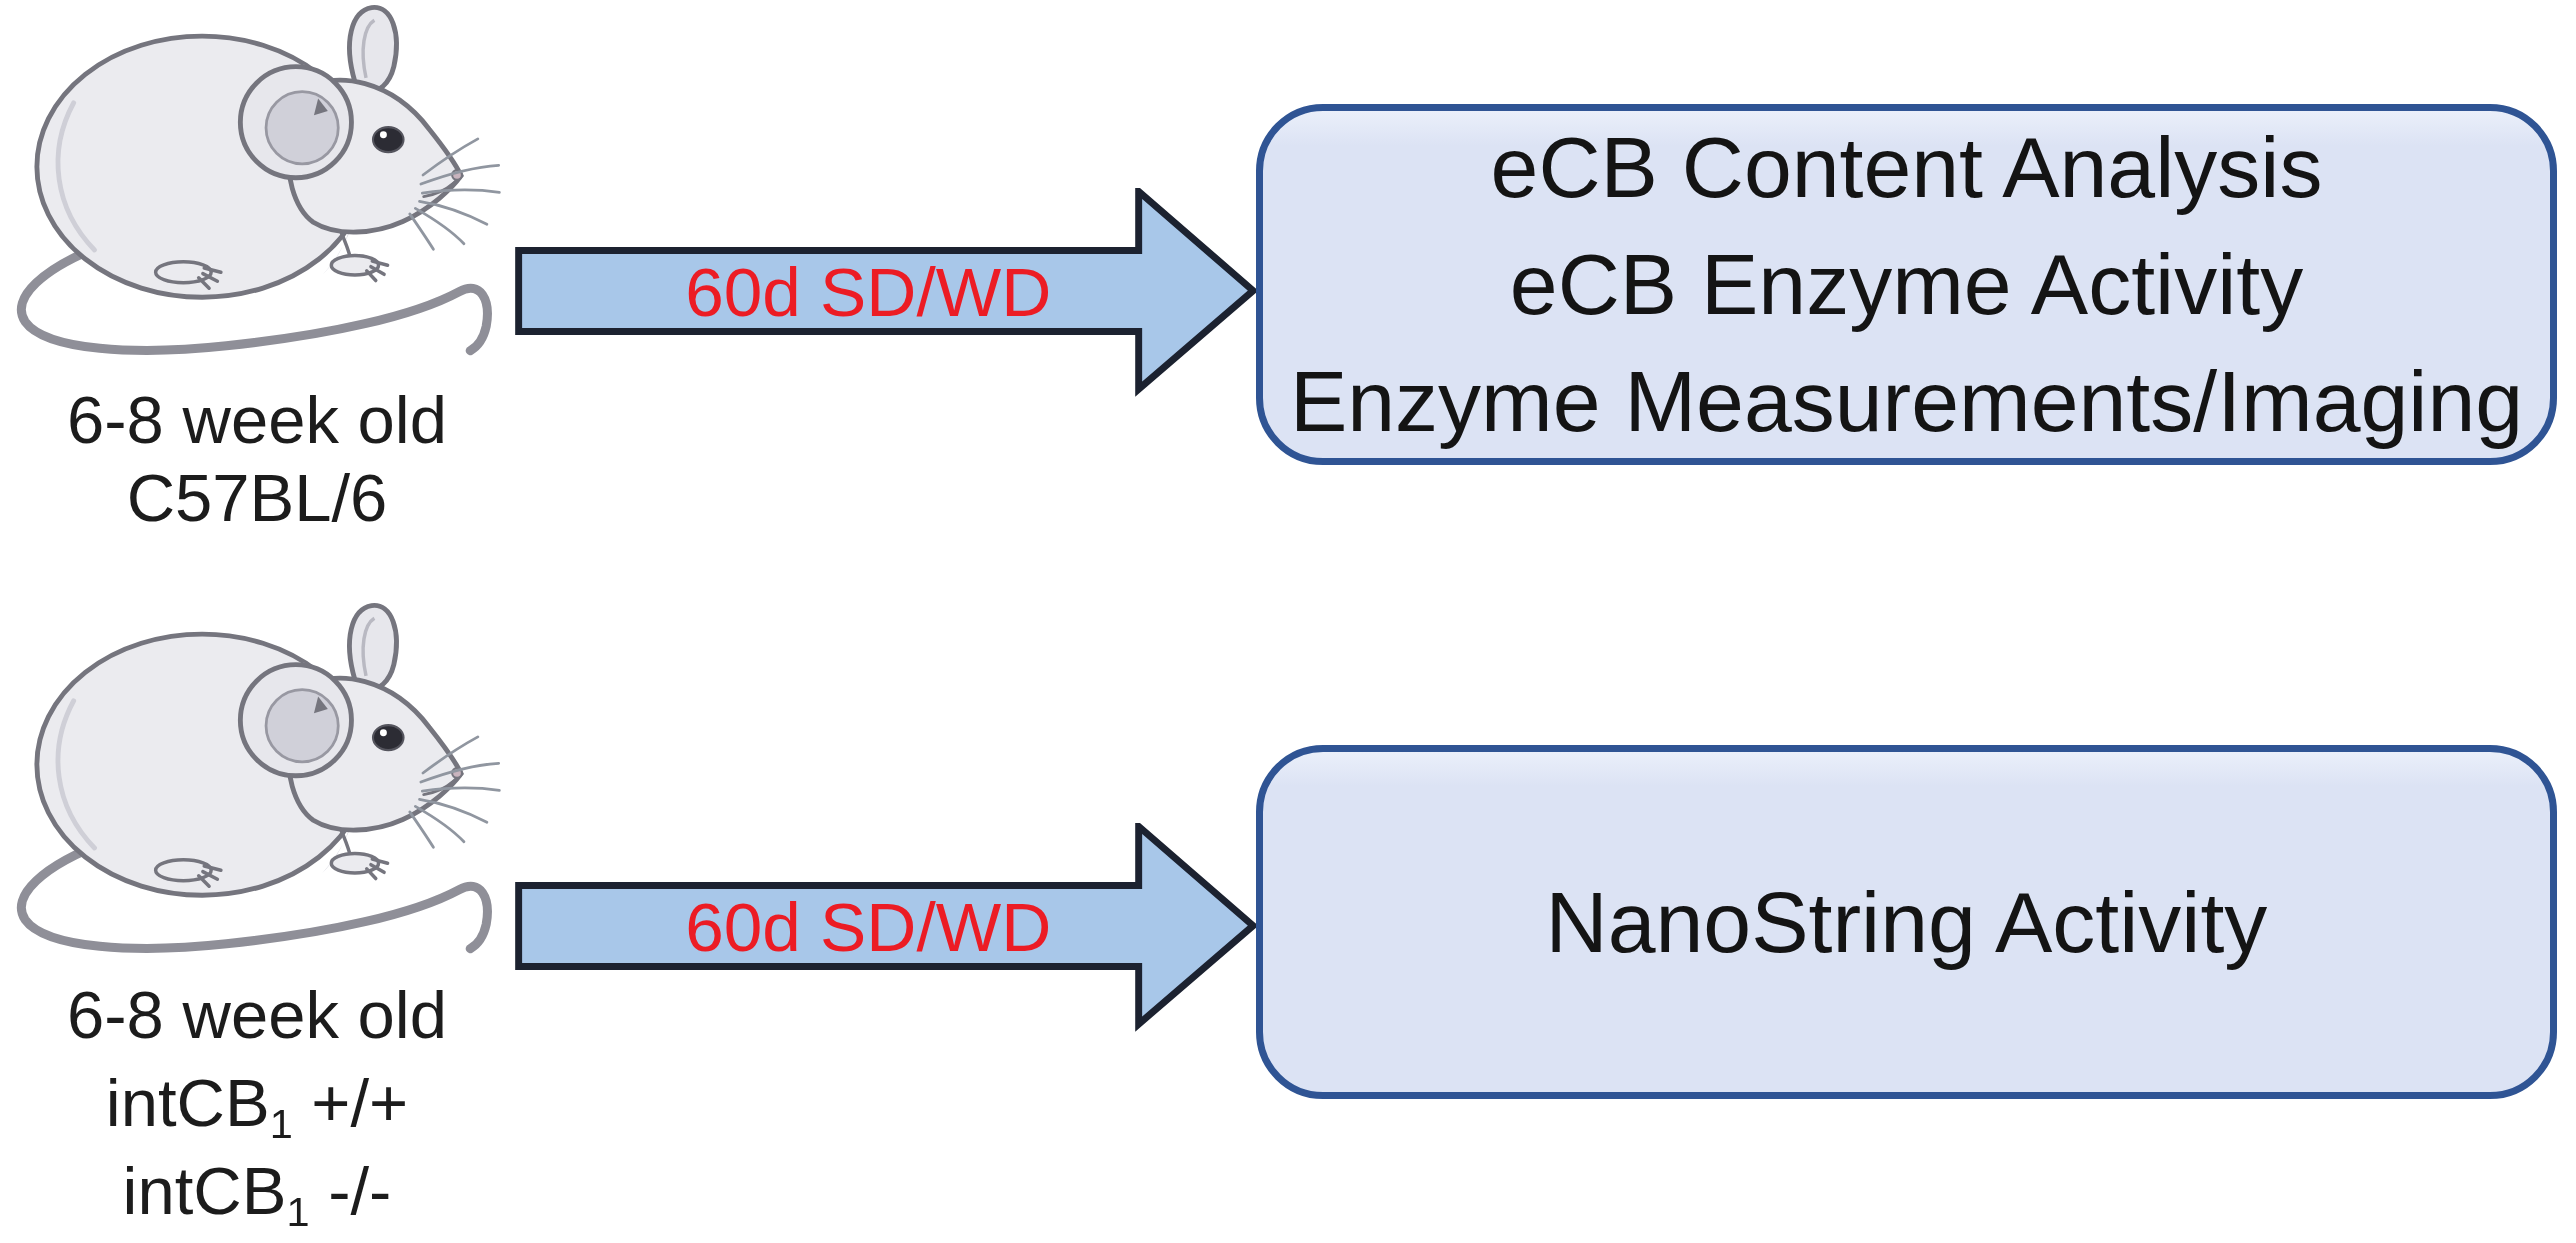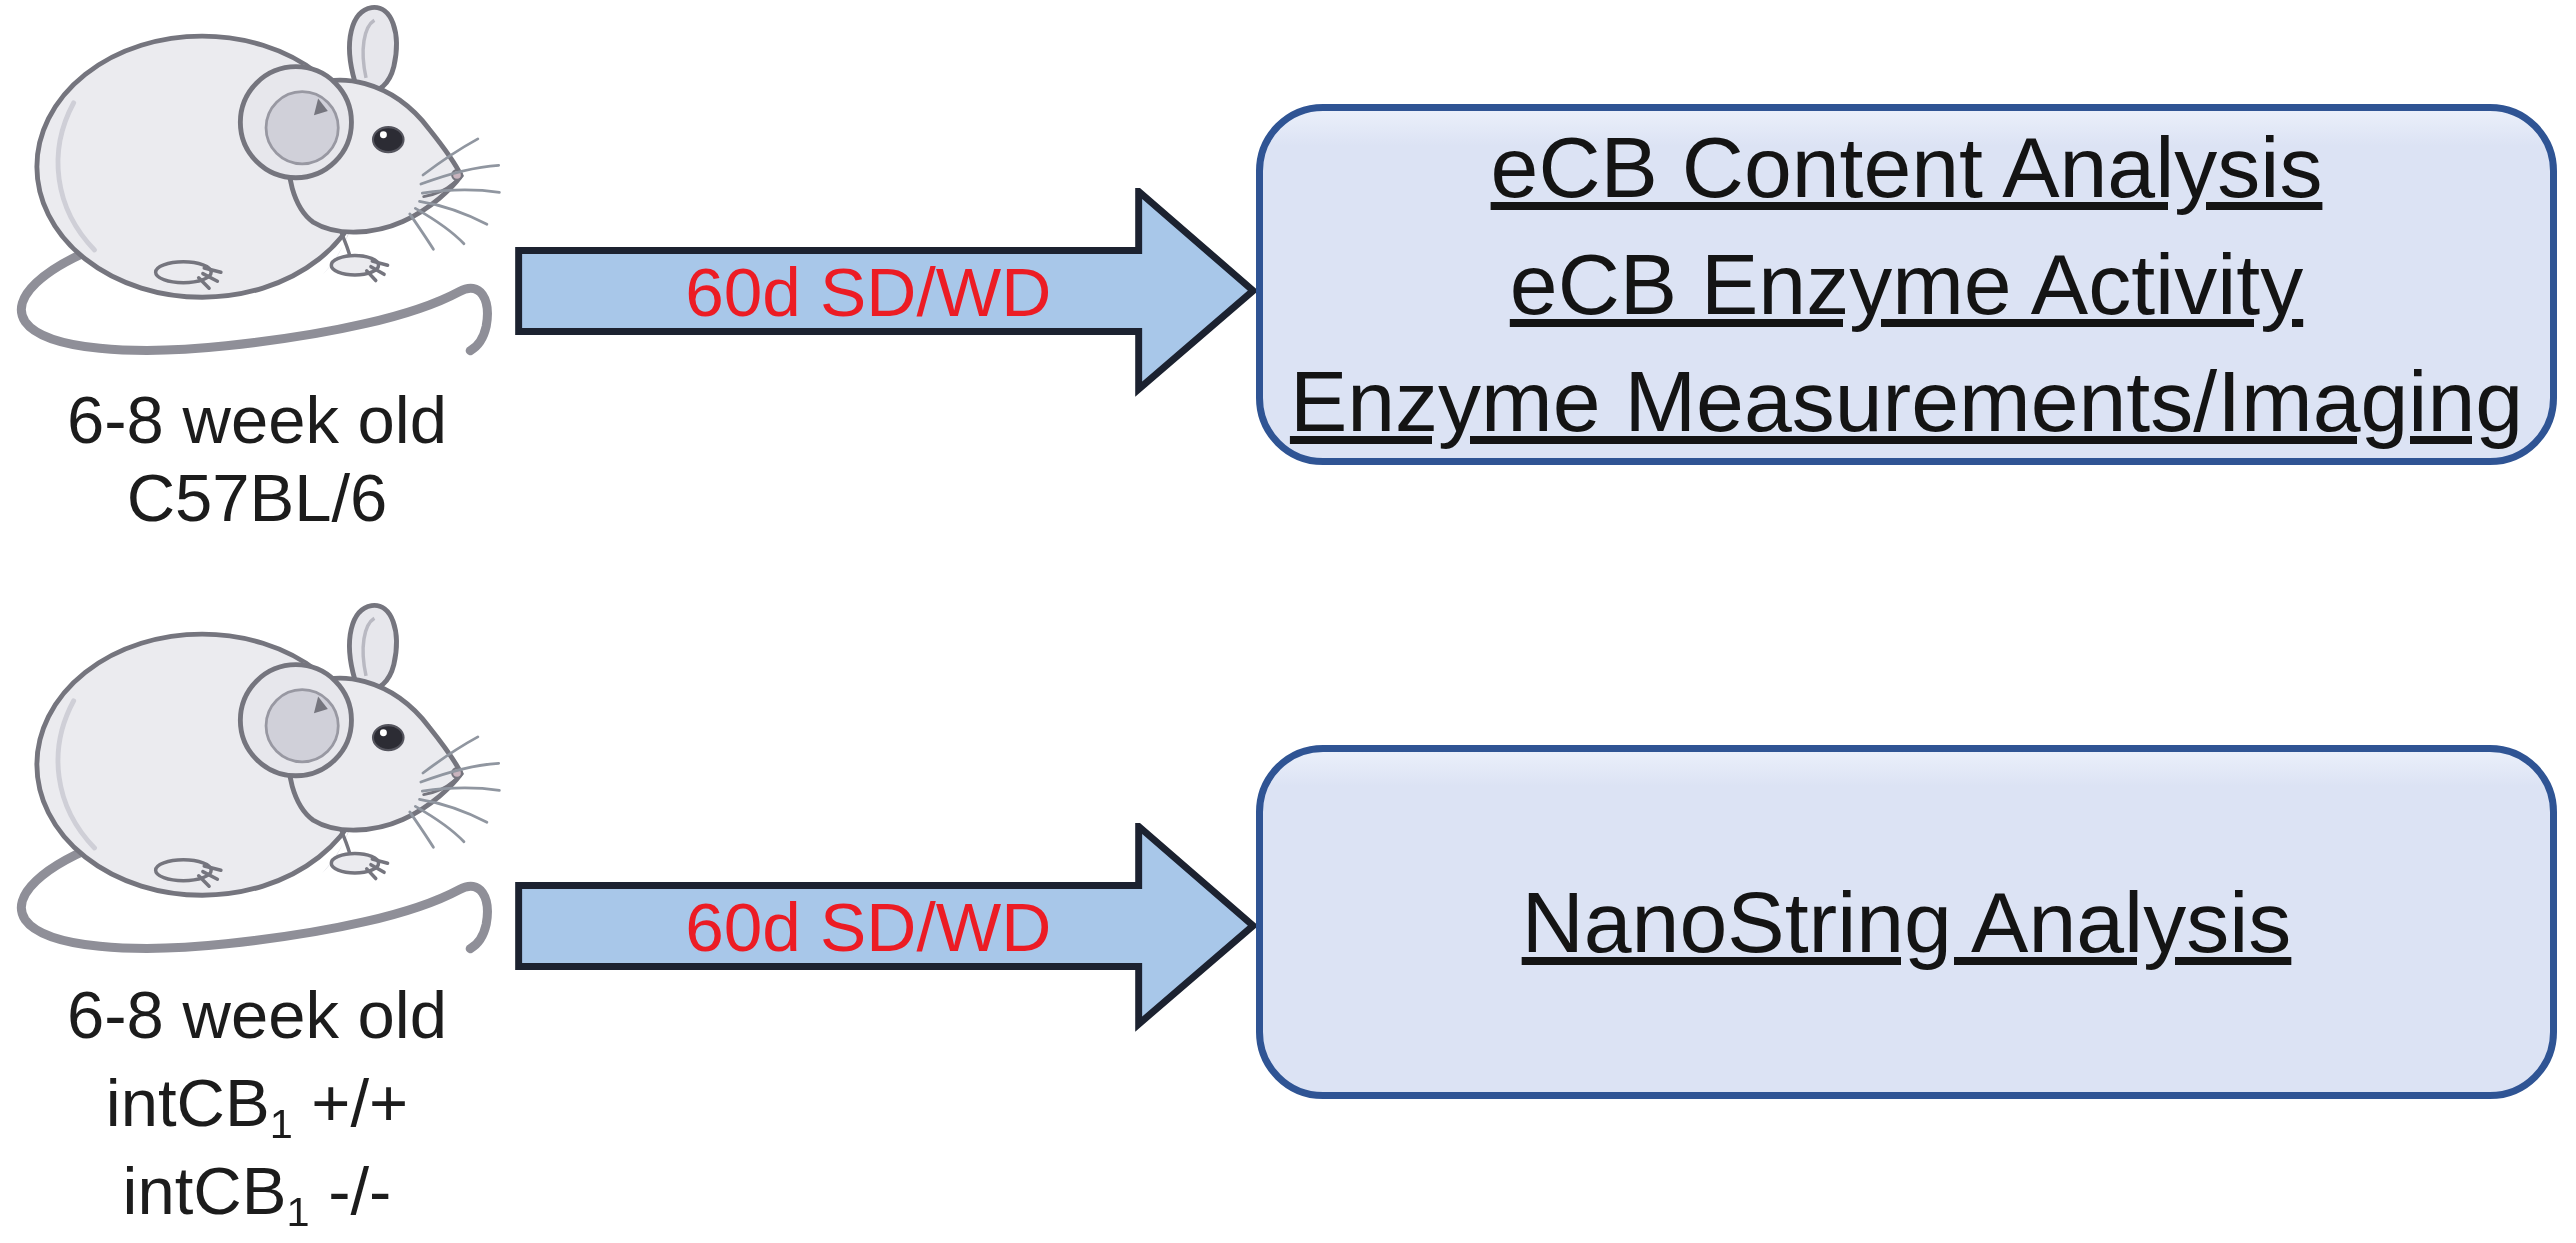--- a/index.html
+++ b/index.html
@@ -35,21 +35,21 @@
     border-radius:67px;
     background:linear-gradient(180deg,#eaeffa 0%, #dce3f4 10%, #dce3f4 100%);
     display:flex;
     flex-direction:column;
     justify-content:center;
     align-items:center;
     text-align:center;
     font-size:86px;
     color:#141414;
   }
-  .outcome-box .box-line{display:block;text-decoration:underline;}
+  .outcome-box .box-line{display:block;}
   .box-top .box-line{line-height:117px;}
   .box-bottom .box-line{line-height:118px;}
   
   .arrow-label-text{
     font-family:"Liberation Sans", sans-serif;
     font-size:100px;
     fill:#ec1c24;
   }
 </style>
 </head>
@@ -135,17 +135,17 @@
     <span class="lbl-line"><span>intCB</span><sub class="gene-sub">1</sub><span> +/+</span></span>
     <span class="lbl-line"><span>intCB</span><sub class="gene-sub">1</sub><span> -/-</span></span>
   </div>
 
   <svg class="abs" style="left:514px;top:823px" width="750" height="215" viewBox="0 0 1080 310">
     <use href="#blockArrow"></use>
     <text x="510" y="185" text-anchor="middle" class="arrow-label-text">60d SD/WD</text>
   </svg>
 
   <div class="abs outcome-box box-bottom" style="left:1256px;top:745px;width:1301px;height:354px">
-    <span class="box-line">NanoString Analysis</span>
+    <span class="box-line">NanoString Activity</span>
   </div>
 
 </div>
 
 
 </body></html>

